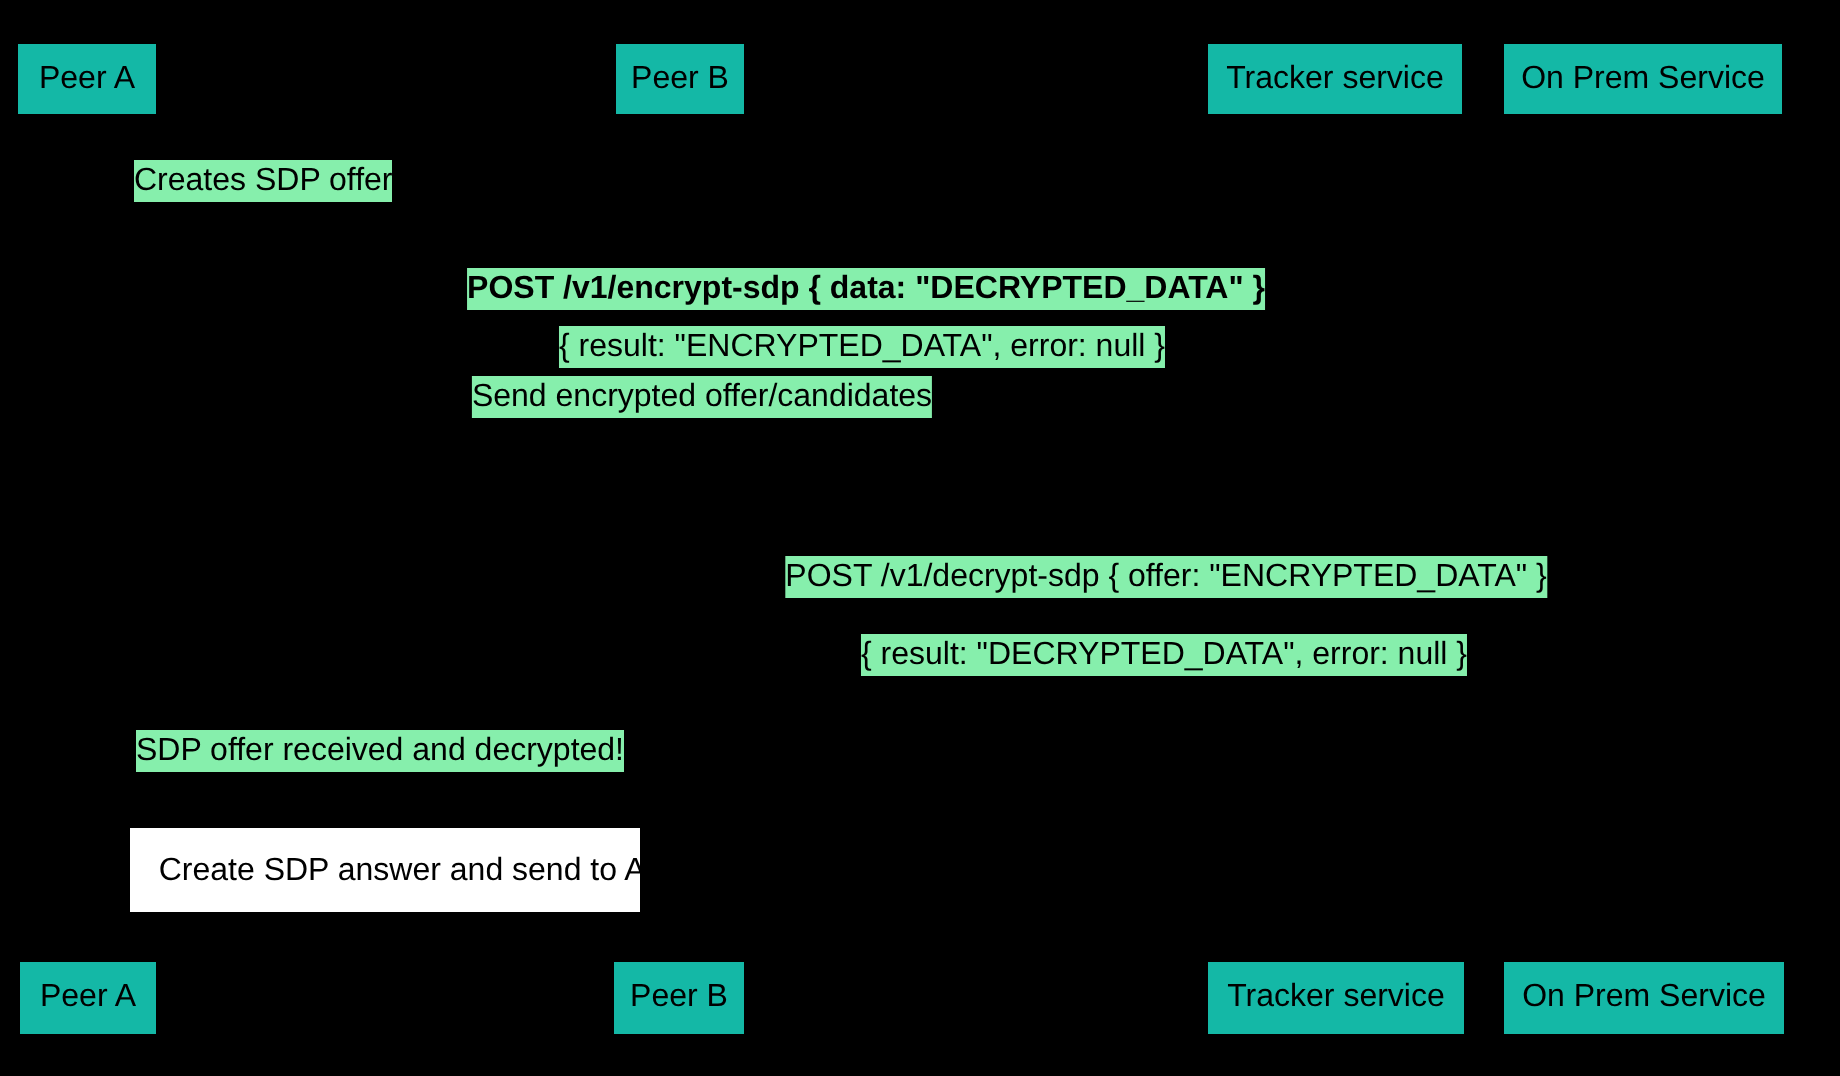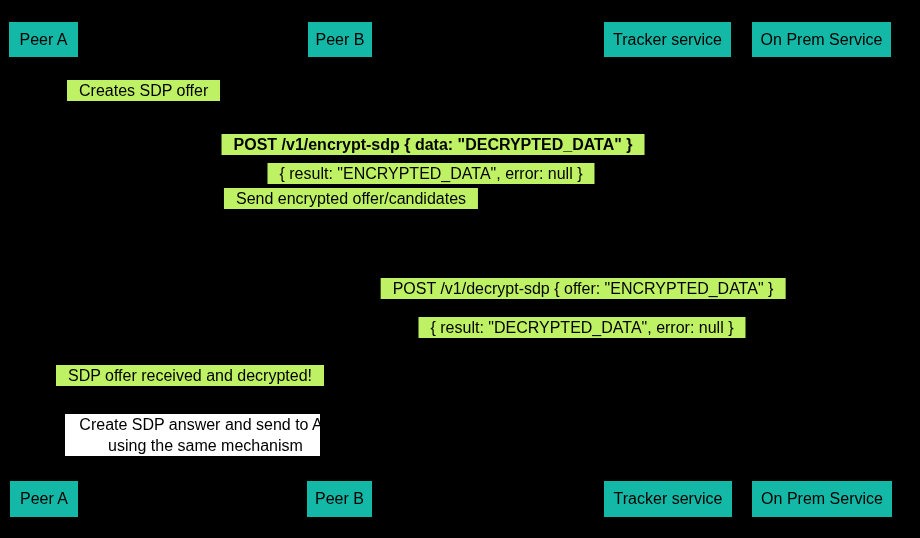--- a/index.html
+++ b/index.html
@@ -16,25 +16,25 @@
     background: #14b8a6;
     color: #000000;
     font-size: 16px;
     display: flex;
     align-items: center;
     justify-content: center;
     white-space: nowrap;
   }
   .msg {
     position: absolute;
-    background: #bef264;
+    background: #86efac;
     color: #000000;
     font-size: 16px;
     line-height: 19px;
-    padding: 1px 12px;
+    padding: 1px 0;
     white-space: nowrap;
   }
   .msg.centered { transform: translateX(-50%); }
   .note {
     position: absolute;
     background: #ffffff;
     color: #000000;
     font-size: 16px;
     line-height: 21px;
     text-align: center;
@@ -65,21 +65,20 @@
 
 
   <div class="msg centered" style="left:583px; top:278px;">POST /v1/decrypt-sdp { offer: "ENCRYPTED_DATA" }</div>
 
   <div class="msg centered" style="left:582px; top:317px;">{ result: "DECRYPTED_DATA", error: null }</div>
 
   <div class="msg centered" style="left:190px; top:365px;text-align:center;">SDP offer received and decrypted!</div>
 
   <div class="note" style="left:65px; top:414px; width:255px; height:42px;">
     <div>Create SDP answer and send to An</div>
-    <div>using the same mechanism</div>
   </div>
 
   <div class="actor" style="left:10px;  top:481px; width:68px;  height:36px;">Peer A</div>
   <div class="actor" style="left:307px; top:481px; width:65px;  height:36px;">Peer B</div>
   <div class="actor" style="left:604px; top:481px; width:128px; height:36px;">Tracker service</div>
   <div class="actor" style="left:752px; top:481px; width:140px; height:36px;">On Prem Service</div>
 
 </div>
 
 </body></html>

